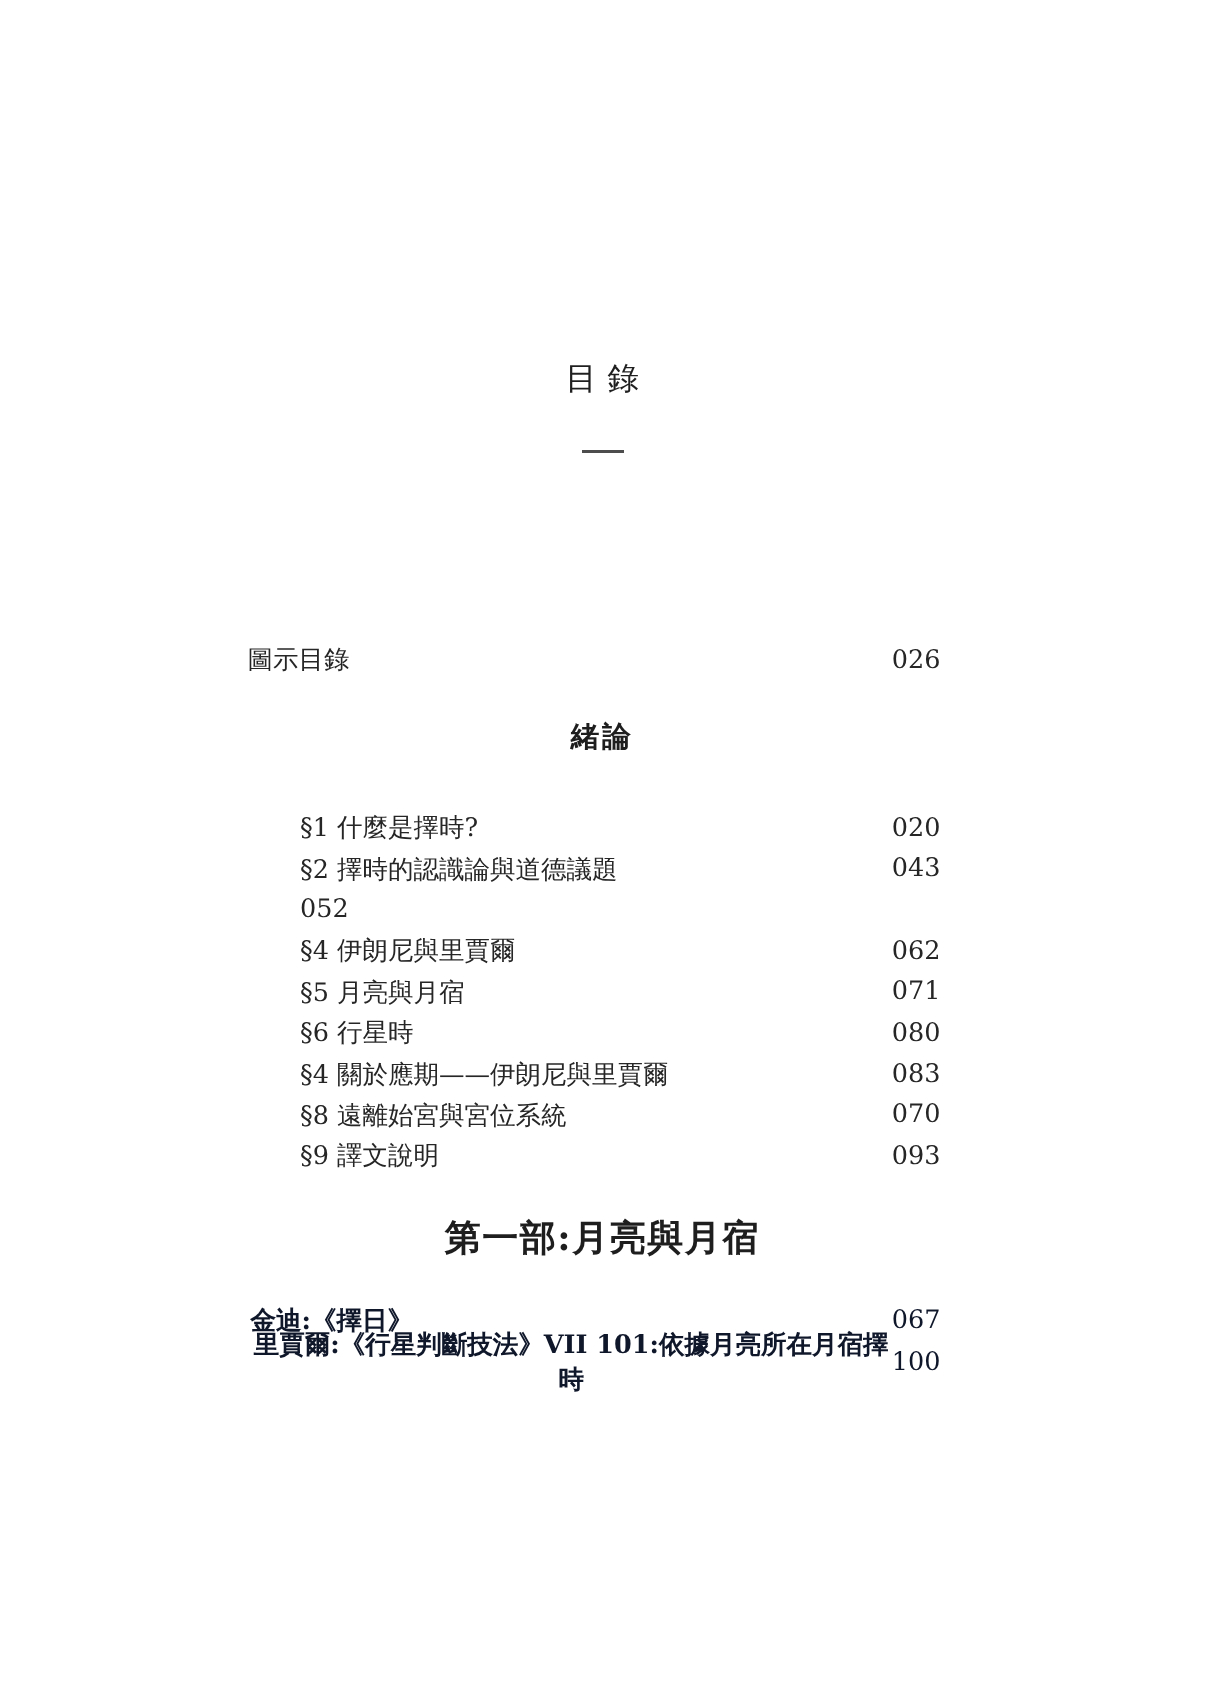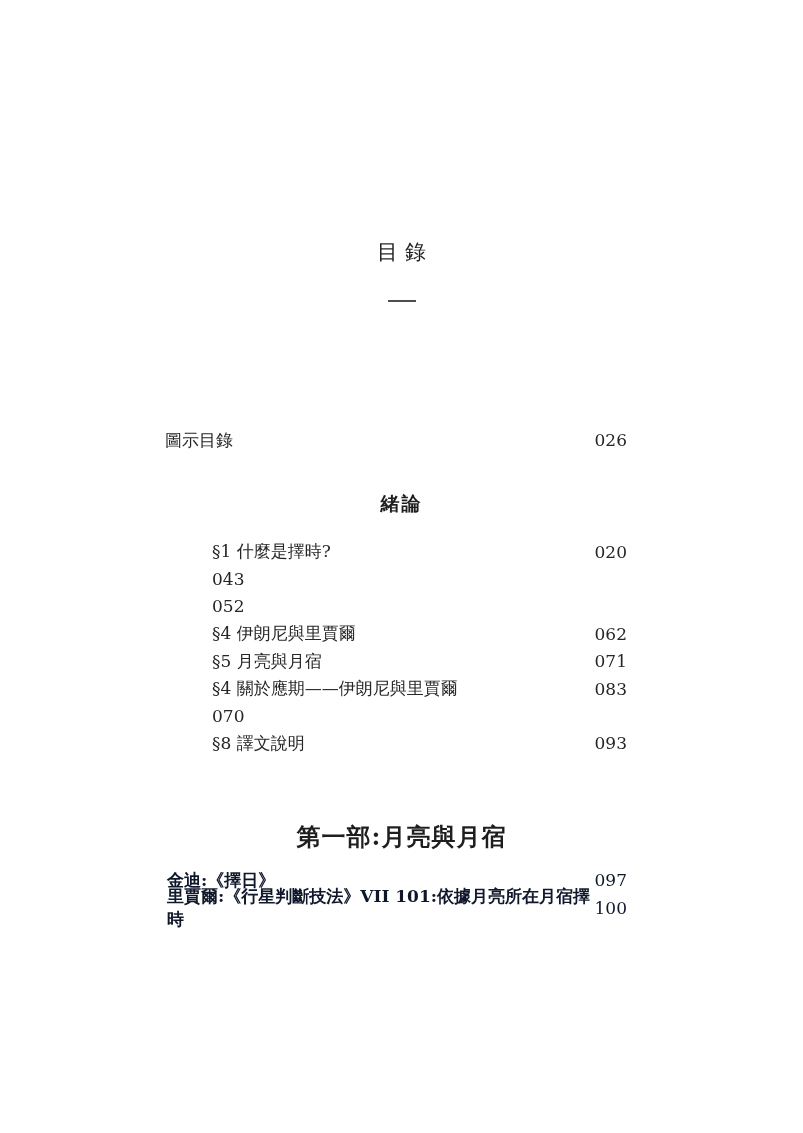--- a/index.html
+++ b/index.html
@@ -38,58 +38,56 @@
     transform: translateX(-50%);
     width: 28px;
     height: 1.5px;
     background: #4d4d4d;
   }
   .toc-row {
     display: flex;
     justify-content: space-between;
     align-items: baseline;
   }
-  .toc-row .entry-label { text-align: left; }
+  .toc-row .entry-label { text-align: center; }
   .toc-row .entry-page  { text-align: left; }
   .figures-row {
     position: absolute;
     top: 430px;
     left: 165px;
     width: 462px;
     font-size: 17px;
     line-height: 21px;
     color: #262626;
   }
   .section-heading {
     position: absolute;
     left: 0;
     width: 100%;
     text-align: center;
     font-weight: bold;
     color: #1e1e1e;
-    margin-top: 12px;
   }
   .intro-heading {
     top: 480px;
     font-size: 19px;
     line-height: 23px;
     letter-spacing: 2px;
   }
   .intro-list {
     position: absolute;
     top: 538px;
     left: 200px;
     width: 427px;
     font-size: 17px;
     color: #262626;
   }
   .intro-list .toc-row {
     height: 27.4px;
     align-items: center;
-    margin-left: 12px;
   }
   .part-heading {
     top: 813px;
     font-size: 24px;
     line-height: 24px;
     letter-spacing: 1px;
   }
   .part-entries {
     position: absolute;
     top: 866px;
@@ -120,52 +118,58 @@
   </div>
 
   <div class="section-heading intro-heading">緒論</div>
 
   <div class="intro-list">
     <div class="toc-row">
       <span class="entry-label">§1 什麼是擇時?</span>
       <span class="entry-page">020</span>
     </div>
     <div class="toc-row">
+      <span class="entry-label">§2 擇時的認識論與道德議題</span>
       <span class="entry-page">043</span>
     </div>
     <div class="toc-row">
       <span class="entry-page">052</span>
     </div>
     <div class="toc-row">
       <span class="entry-label">§4 伊朗尼與里賈爾</span>
       <span class="entry-page">062</span>
     </div>
     <div class="toc-row">
       <span class="entry-label">§5 月亮與月宿</span>
       <span class="entry-page">071</span>
     </div>
     <div class="toc-row">
+      <span class="entry-label">§6 行星時</span>
+      <span class="entry-page">080</span>
+    </div>
+    <div class="toc-row">
       <span class="entry-label">§4 關於應期——伊朗尼與里賈爾</span>
       <span class="entry-page">083</span>
     </div>
     <div class="toc-row">
+      <span class="entry-label">§8 遠離始宮與宮位系統</span>
       <span class="entry-page">070</span>
     </div>
     <div class="toc-row">
-      <span class="entry-label">§8 譯文說明</span>
+      <span class="entry-label">§9 譯文說明</span>
       <span class="entry-page">093</span>
     </div>
   </div>
 
   <div class="section-heading part-heading">第一部:月亮與月宿</div>
 
   <div class="part-entries">
     <div class="toc-row">
       <span class="entry-label">金迪:《擇日》</span>
-      <span class="entry-page">097</span>
+      <span class="entry-page">067</span>
     </div>
     <div class="toc-row">
       <span class="entry-label">里賈爾:《行星判斷技法》VII 101:依據月亮所在月宿擇時</span>
       <span class="entry-page">100</span>
     </div>
   </div>
 
 </div>
 
 </body></html>

